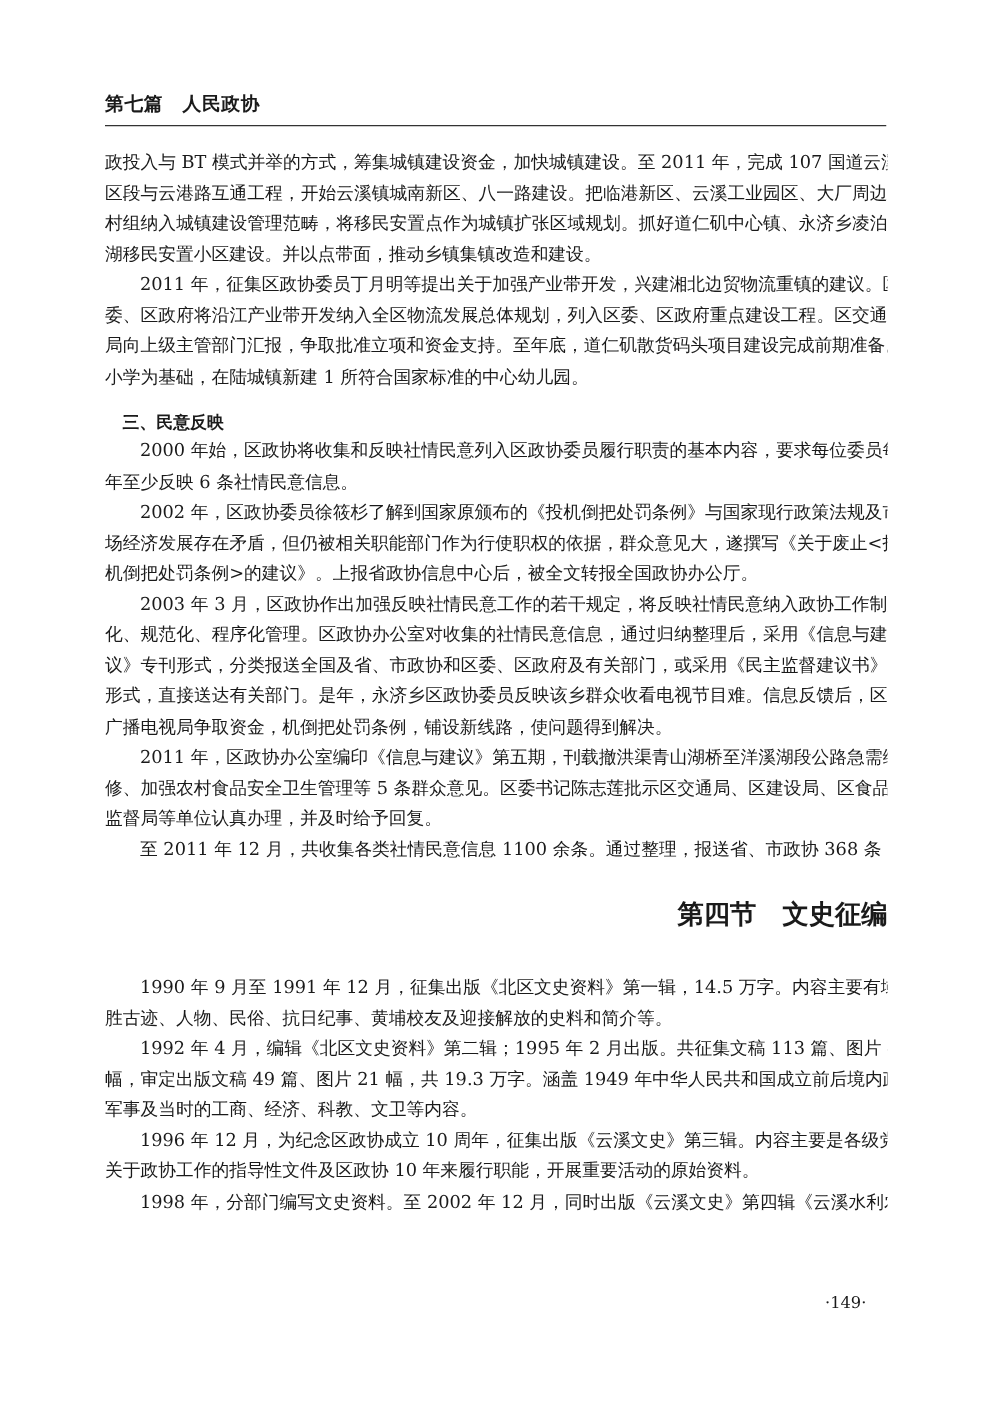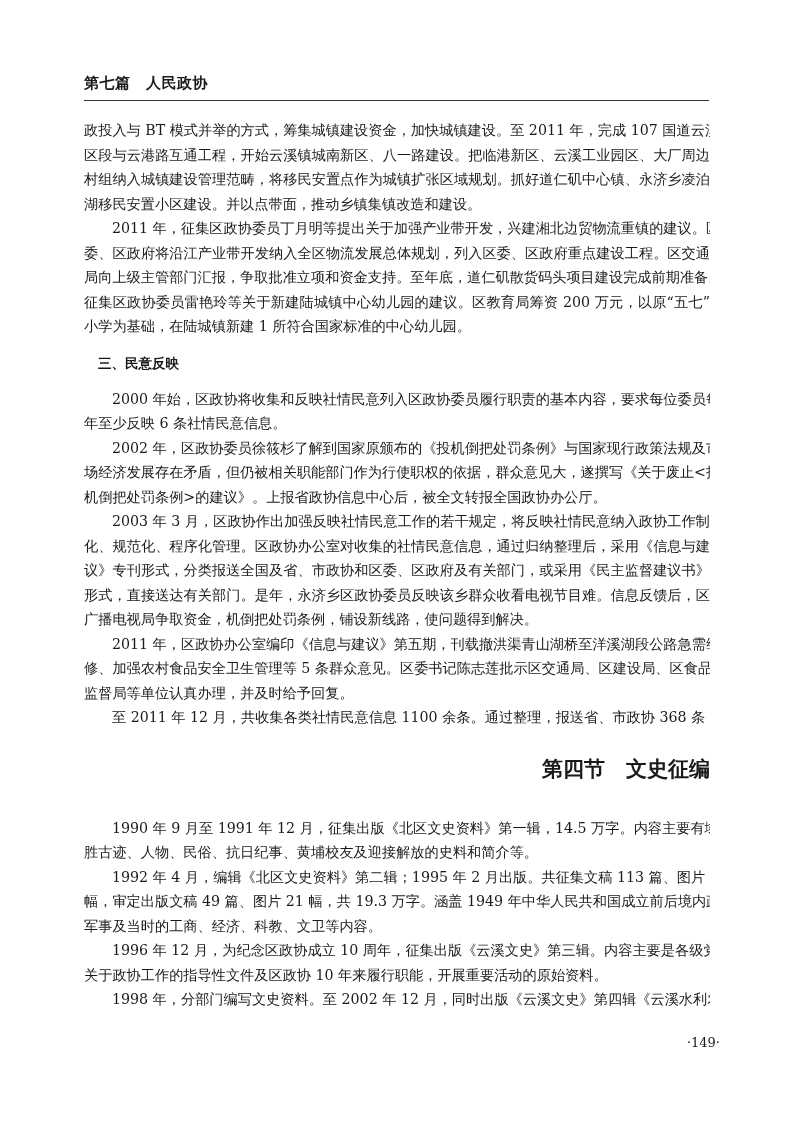--- a/index.html
+++ b/index.html
@@ -23,33 +23,33 @@
     .line {
       font-size: 14.2px; line-height: 24.5px; height: 24.5px;
       white-space: nowrap; text-align: justify; text-align-last: justify;
       overflow: hidden;
     }
     .line.last { text-align-last: left; }
     .line.indent { padding-left: 28px; }
     .subhead {
       font-family: "DejaVu Sans", "Liberation Sans", sans-serif;
       font-weight: bold; font-size: 13.5px;
-      padding-left: 14px; margin-top: 14px; margin-bottom: 14px;
+      padding-left: 14px; margin-top: 14px; margin-bottom: 1px;
       height: 20px; line-height: 20px;
     }
     .section-title {
       text-align: right;
       font-family: "DejaVu Sans", "Liberation Sans", sans-serif;
       font-weight: bold; font-size: 21px;
       margin-top: 24px; margin-bottom: 32px; height: 30px; line-height: 30px;
       word-spacing: 14px;
     }
     .page-number {
       position: absolute; top: 1035px; left: 660px; width: 60px;
-      text-align: right; font-size: 13px;
+      text-align: left; font-size: 13px;
     }
   </style>
 </head>
 <body>
 
 <div class="running-header">第七篇　人民政协</div>
 <div class="header-rule"></div>
 
 <div class="content">
 
@@ -57,21 +57,20 @@
     <div class="line">政投入与 BT 模式并举的方式，筹集城镇建设资金，加快城镇建设。至 2011 年，完成 107 国道云溪城</div>
     <div class="line">区段与云港路互通工程，开始云溪镇城南新区、八一路建设。把临港新区、云溪工业园区、大厂周边</div>
     <div class="line">村组纳入城镇建设管理范畴，将移民安置点作为城镇扩张区域规划。抓好道仁矶中心镇、永济乡凌泊</div>
     <div class="line last">湖移民安置小区建设。并以点带面，推动乡镇集镇改造和建设。</div>
   </div>
 
   <div>
     <div class="line indent">2011 年，征集区政协委员丁月明等提出关于加强产业带开发，兴建湘北边贸物流重镇的建议。区</div>
     <div class="line">委、区政府将沿江产业带开发纳入全区物流发展总体规划，列入区委、区政府重点建设工程。区交通</div>
     <div class="line">局向上级主管部门汇报，争取批准立项和资金支持。至年底，道仁矶散货码头项目建设完成前期准备。</div>
-    <div class="line">征集区政协委员雷艳玲等关于新建陆城镇中心幼儿园的建议。区教育局筹资 200 万元，以原“五七”</div>
     <div class="line last">小学为基础，在陆城镇新建 1 所符合国家标准的中心幼儿园。</div>
   </div>
 
   <div class="subhead">三、民意反映</div>
 
   <div>
     <div class="line indent">2000 年始，区政协将收集和反映社情民意列入区政协委员履行职责的基本内容，要求每位委员每</div>
     <div class="line last">年至少反映 6 条社情民意信息。</div>
   </div>
 

